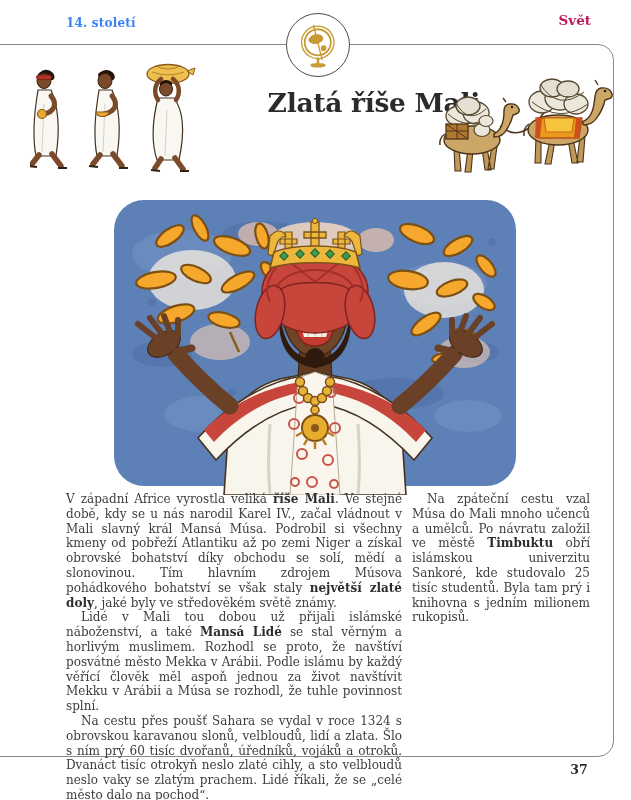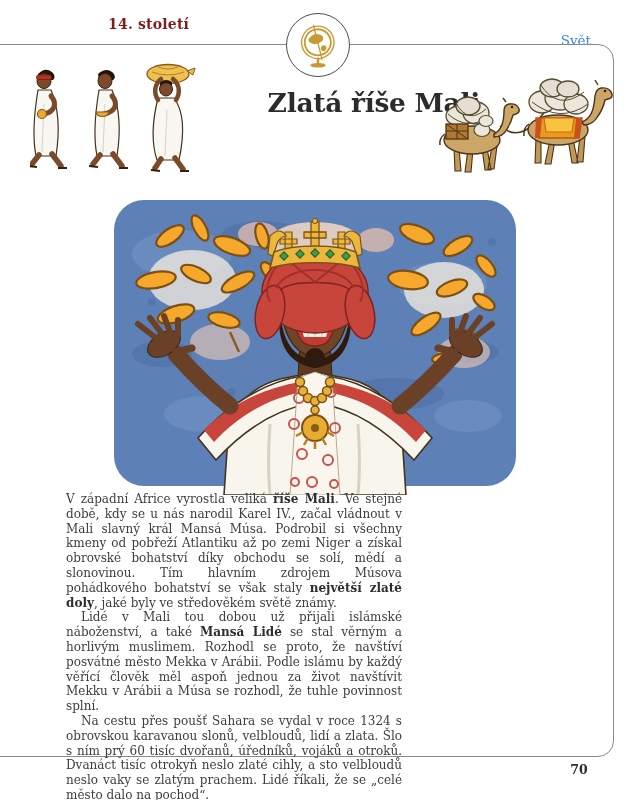--- a/index.html
+++ b/index.html
@@ -1,26 +1,26 @@
 <!DOCTYPE html>
 <html><head>
 <meta charset="utf-8">
 <style>
   html,body{margin:0;padding:0;}
   body{
     width:631px;height:800px;position:relative;background:#ffffff;
     font-family:"DejaVu Serif","Liberation Serif",serif;overflow:hidden;
   }
   .era{
-    position:absolute;left:66px;top:16px;font-size:14px;font-weight:bold;
-    color:#7f1d1d;letter-spacing:.2px;margin-left:42px;
+    position:absolute;left:66px;top:16px;font-size:12px;font-weight:bold;
+    color:#3b82f6;letter-spacing:.2px;
   }
   .section{
-    position:absolute;right:40px;top:32px;font-size:13.5px;font-weight:normal;
-    color:#3b82f6;
+    position:absolute;right:40px;top:12px;font-size:13.5px;font-weight:bold;
+    color:#be185d;
   }
   .frame{
     position:absolute;left:-22px;top:44px;width:634px;height:711px;
     border:1.5px solid #8a8a8a;border-radius:16px;background:transparent;z-index:1;
   }
   .globe-badge{
     position:absolute;left:286px;top:13px;width:62px;height:62px;border-radius:50%;
     background:#ffffff;border:1.4px solid #4d4d4d;z-index:3;
     display:flex;align-items:center;justify-content:center;
   }
@@ -325,15 +325,16 @@
     </g>
   </g>
 </svg>
 
 <div class="col col-left">
     <p class="noindent"><span>V západní Africe vyrostla veliká </span><b>říše Mali</b><span>. Ve stejné době, kdy se u nás narodil Karel IV., začal vládnout v Mali slavný král Mansá Músa. Podrobil si všechny kmeny od pobřeží Atlantiku až po zemi Niger a získal obrovské bohatství díky obchodu se solí, mědí a slonovinou. Tím hlavním zdrojem Músova pohádkového bohatství se však staly </span><b>největší zlaté doly</b><span>, jaké byly ve středověkém světě známy.</span></p>
     <p><span>Lidé v Mali tou dobou už přijali islámské náboženství, a také </span><b>Mansá Lidé</b><span> se stal věrným a horlivým muslimem. Rozhodl se proto, že navštíví posvátné město Mekka v Arábii. Podle islámu by každý věřící člověk měl aspoň jednou za život navštívit Mekku v Arábii a Músa se rozhodl, že tuhle povinnost splní.</span></p>
     <p><span>Na cestu přes poušť Sahara se vydal v roce 1324 s obrovskou karavanou slonů, velbloudů, lidí a zlata. Šlo s ním prý 60 tisíc dvořanů, úředníků, vojáků a otroků. Dvanáct tisíc otrokyň neslo zlaté cihly, a sto velbloudů neslo vaky se zlatým prachem. Lidé říkali, že se „celé město dalo na pochod“.</span></p>
   </div>
 <div class="col col-right">
+    <p><span>Na zpáteční cestu vzal Músa do Mali mnoho učenců a umělců. Po návratu založil ve městě </span><b>Timbuktu</b><span> obří islámskou univerzitu Sankoré, kde studovalo 25 tisíc studentů. Byla tam prý i knihovna s jedním milionem rukopisů.</span></p>
   </div>
 
-<div class="page-num">70</div>
+<div class="page-num">37</div>
 
 </body></html>

